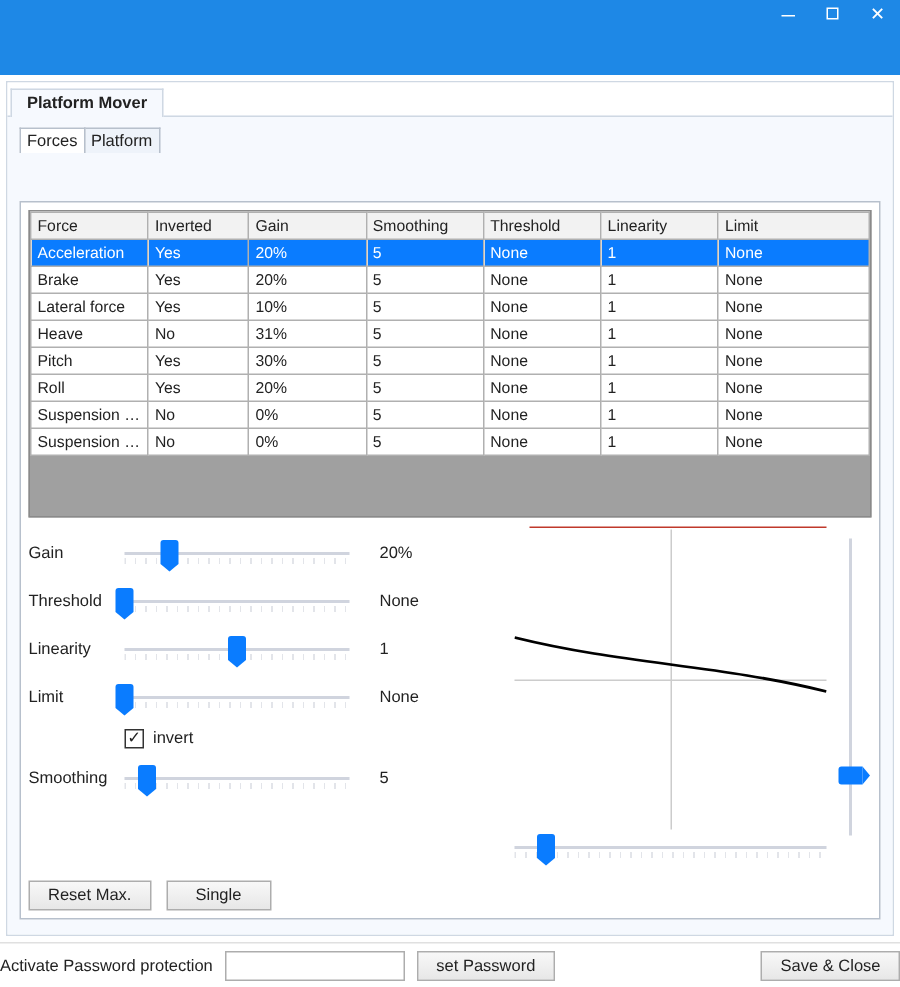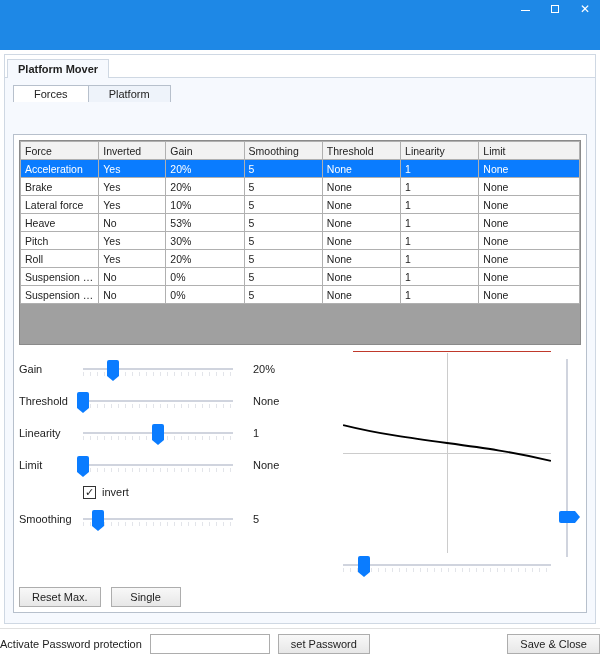--- a/index.html
+++ b/index.html
@@ -60,21 +60,21 @@
   .outer-body {
     border-top:1px solid #cfd8e3;
     background:#f6f9fe;
     padding:6px 8px 10px 8px;
   }
   
   .inner-tabstrip { display:flex; align-items:flex-end; }
   .inner-tab {
     border:1px solid #b7c0cc;
     border-bottom:none;
-    padding:2px 20px;
+    padding:2px 4px;
     background:#eef3fa;
     font-size:11px;
     margin-right:-1px;
     position:relative;
     top:1px;
     text-align:right;
   }
   .inner-tab.active{ background:#fff; z-index:2;}
   .inner-body {
     border:1px solid #b7c0cc;
@@ -294,21 +294,21 @@
                   <td>Yes</td>
                   <td>10%</td>
                   <td>5</td>
                   <td>None</td>
                   <td>1</td>
                   <td>None</td>
                 </tr>
                 <tr>
                   <td>Heave</td>
                   <td>No</td>
-                  <td>53%</td>
+                  <td>31%</td>
                   <td>5</td>
                   <td>None</td>
                   <td>1</td>
                   <td>None</td>
                 </tr>
                 <tr>
                   <td>Pitch</td>
                   <td>Yes</td>
                   <td>30%</td>
                   <td>5</td>

